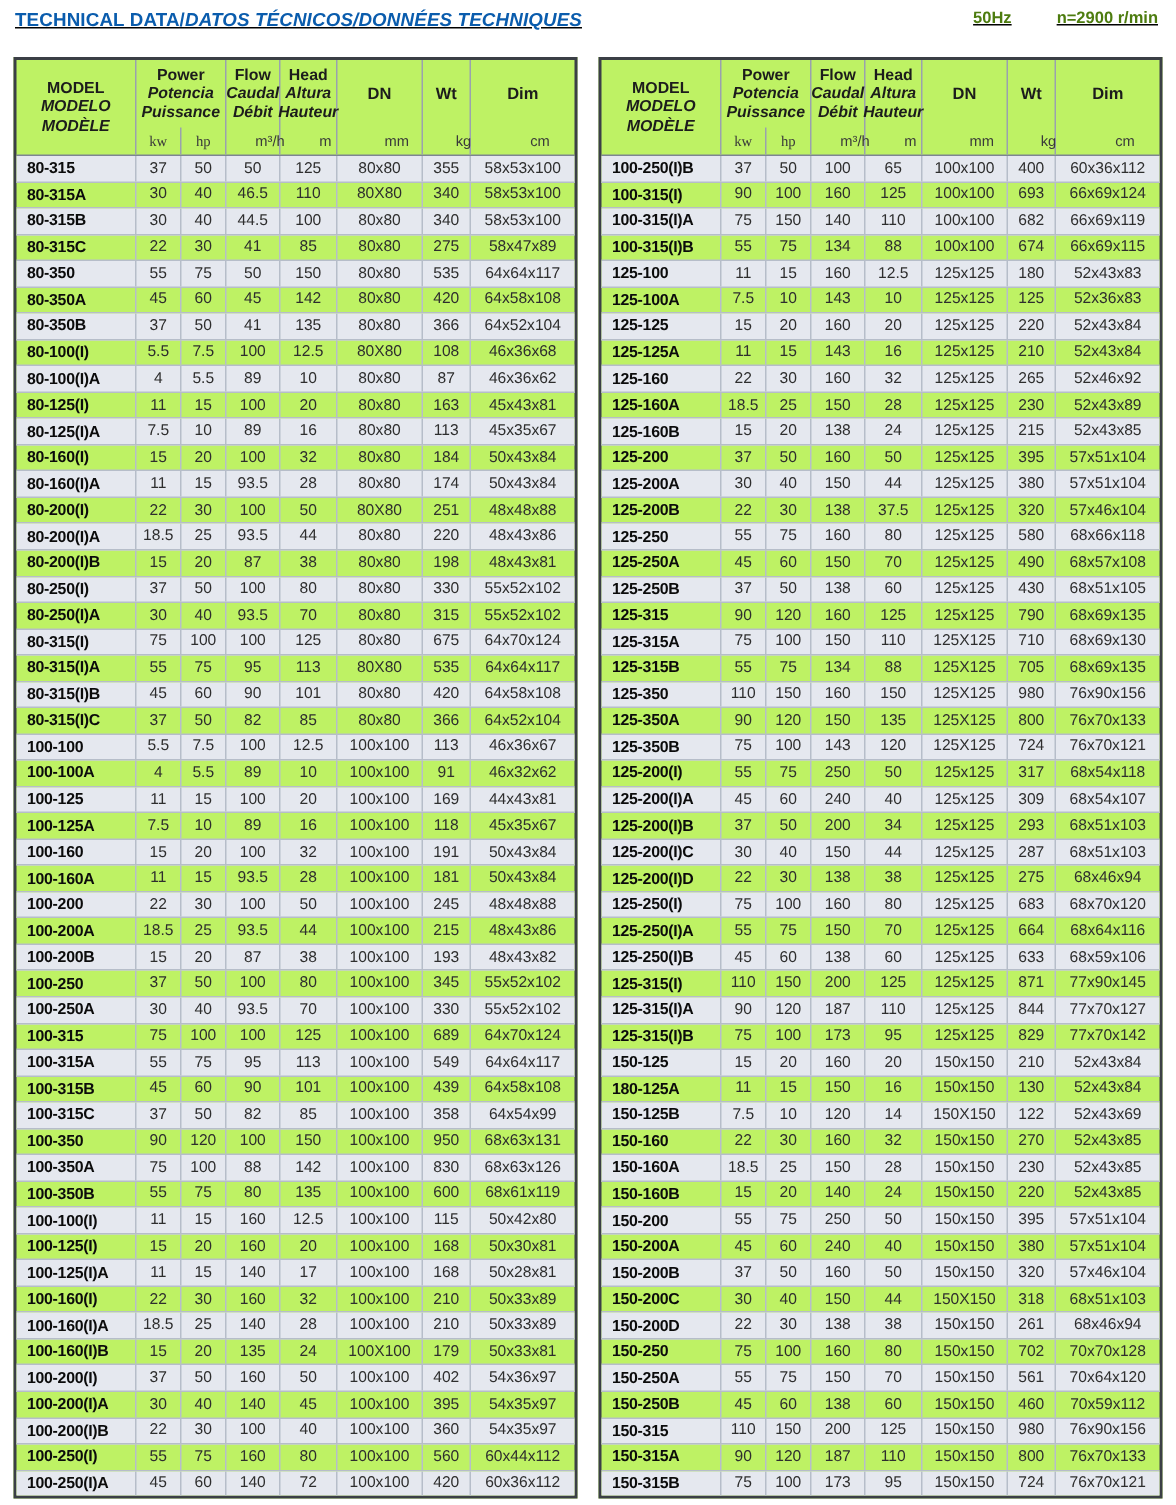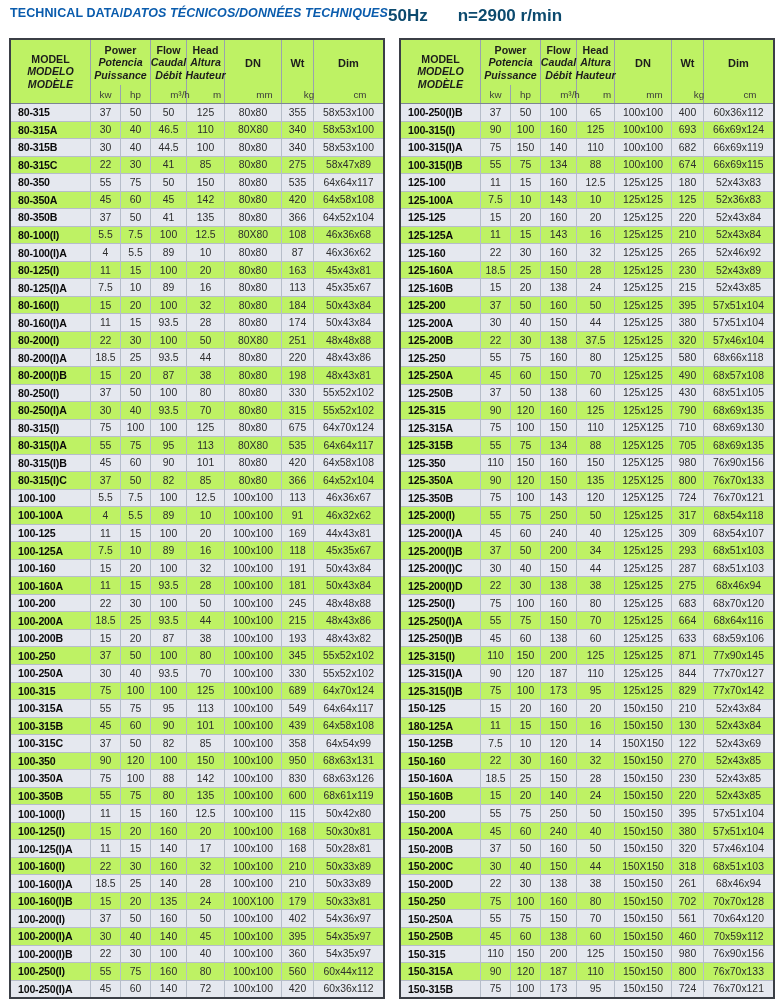--- a/index.html
+++ b/index.html
@@ -3,26 +3,26 @@
 <meta charset="utf-8">
 <style>
   * { margin:0; padding:0; box-sizing:border-box; }
   html,body { background:#fff; }
   body {
     width:784px; height:1003px;
     font-family:"Liberation Sans", sans-serif;
     position:relative; overflow:hidden;
   }
   .titlebar{
-    display:flex; align-items:flex-start;
-    padding:6px 10px 0 10px; height:38px;
+    display:flex; justify-content:space-between; align-items:flex-start;
+    padding:6px 10px 0 10px; height:38px;text-decoration:underline;
   }
   .title{ font-size:12.5px; font-weight:bold; color:#0a5cad; letter-spacing:0.1px; }
   .title .it{ font-style:italic; }
-  .specs{ font-size:17px; font-weight:bold; color:#0c4a6e; display:flex; gap:30px; padding-right:2px; }
+  .specs{ font-size:11px; font-weight:bold; color:#4d7c0f; display:flex; gap:30px; padding-right:2px; }
   .tables{ display:flex; gap:14px; padding:0 9px; }
   .dtable{
     flex:1; height:961px; background:#bef264;
     border:2px solid #3b3f46;
     display:flex; flex-direction:column;
   }
   
   .thead{
     height:64px; border-bottom:1px solid #7d8592;
     display:grid; grid-template-columns:80px 60px 36px 38px 57px 32px 1fr;
@@ -32,21 +32,21 @@
   .hcol:last-child{ border-right:none; }
   .hlabel{
     flex:1; display:flex; flex-direction:column; align-items:center; justify-content:center;
     font-size:10.6px; font-weight:bold; color:#1c1c1c; line-height:12.6px; text-align:center;
   }
   .hlabel .it{ font-style:italic; }
   .hsingle{ flex:1; display:flex; align-items:center; justify-content:center;
     font-size:11px; font-weight:bold; color:#1c1c1c; }
   .hunits{ flex:0 0 18px; display:flex; }
   .hunit{ flex:1; display:flex; align-items:center; justify-content:center;
-    font-size:9.8px; color:#3a3a3a; }
+    font-size:9.8px; color:#3a3a3a;font-family:Liberation Serif, serif; }
   .hunits .hunit:first-child{ border-right:1px solid #9aa2ae; }
   .hunitrow{ flex:0 0 18px; display:flex; align-items:center; justify-content:center;
     font-size:9.8px; color:#3a3a3a;margin-left:23px; }
   
   .tbody{ flex:1; display:flex; flex-direction:column;border-radius:16px; }
   .trow{
     flex:1; display:grid;
     grid-template-columns:80px 30px 30px 36px 38px 57px 32px 1fr;
     border-bottom:1px solid #b6bdc9;
   }

